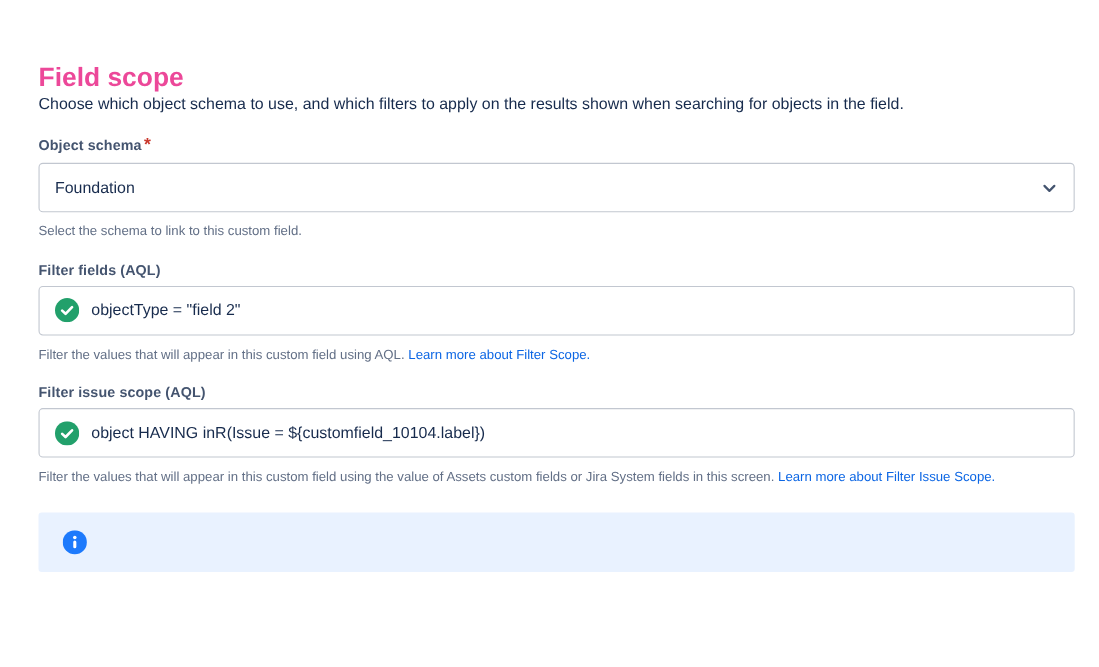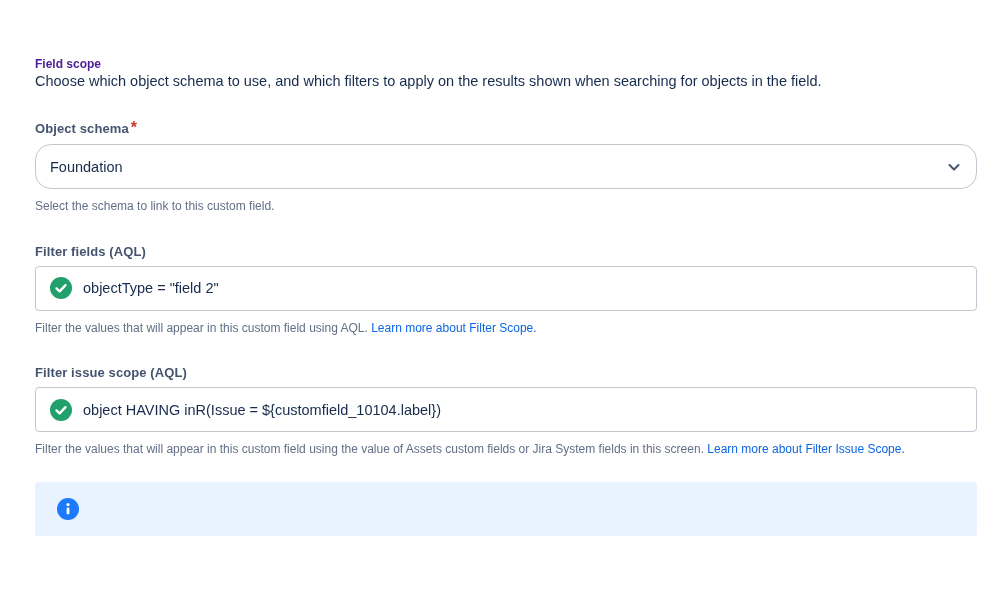--- a/index.html
+++ b/index.html
@@ -15,33 +15,33 @@
   .page-title {
     font-size: 24px;
     font-weight: 700;
     line-height: 1.28;
     color: #172B4D;
     max-width: 810px;
     letter-spacing: -0.2px;
   }
 
   .section-heading {
-    font-size: 12px;
+    font-size: 24px;
     font-weight: 700;
-    color: #4c1d95;
+    color: #ec4899;
     margin-top: 42px;
   }
 
   .section-description {
     font-size: 14.5px;
     color: #172B4D;
     line-height: 1.4;
   }
 
-  .field-group { margin-top: 28px; }
+  .field-group { margin-top: 18px; }
 
   .field-label {
     font-size: 13px;
     font-weight: 700;
     color: #44546F;
     letter-spacing: 0.1px;
   }
   .required-marker {
     color: #C9372C;
     font-weight: 700;
@@ -55,21 +55,21 @@
     background: #ffffff;
     border: 1px solid #C2C7D0;
     border-radius: 4px;
     display: flex;
     align-items: center;
     padding: 0 14px;
     font-size: 14.5px;
     color: #172B4D;
     cursor: pointer;
   }
-  .select-box { justify-content: space-between; border-radius: 16px; }
+  .select-box { justify-content: space-between; }
   .select-value { font-size: 14.5px; color: #172B4D; }
 
   .chevron-down { width: 16px; height: 16px; flex: 0 0 auto; }
 
   .aql-input { gap: 11px; }
   .valid-icon { width: 22px; height: 22px; flex: 0 0 auto; }
 
   .help-text {
     margin-top: 9px;
     font-size: 12px;

